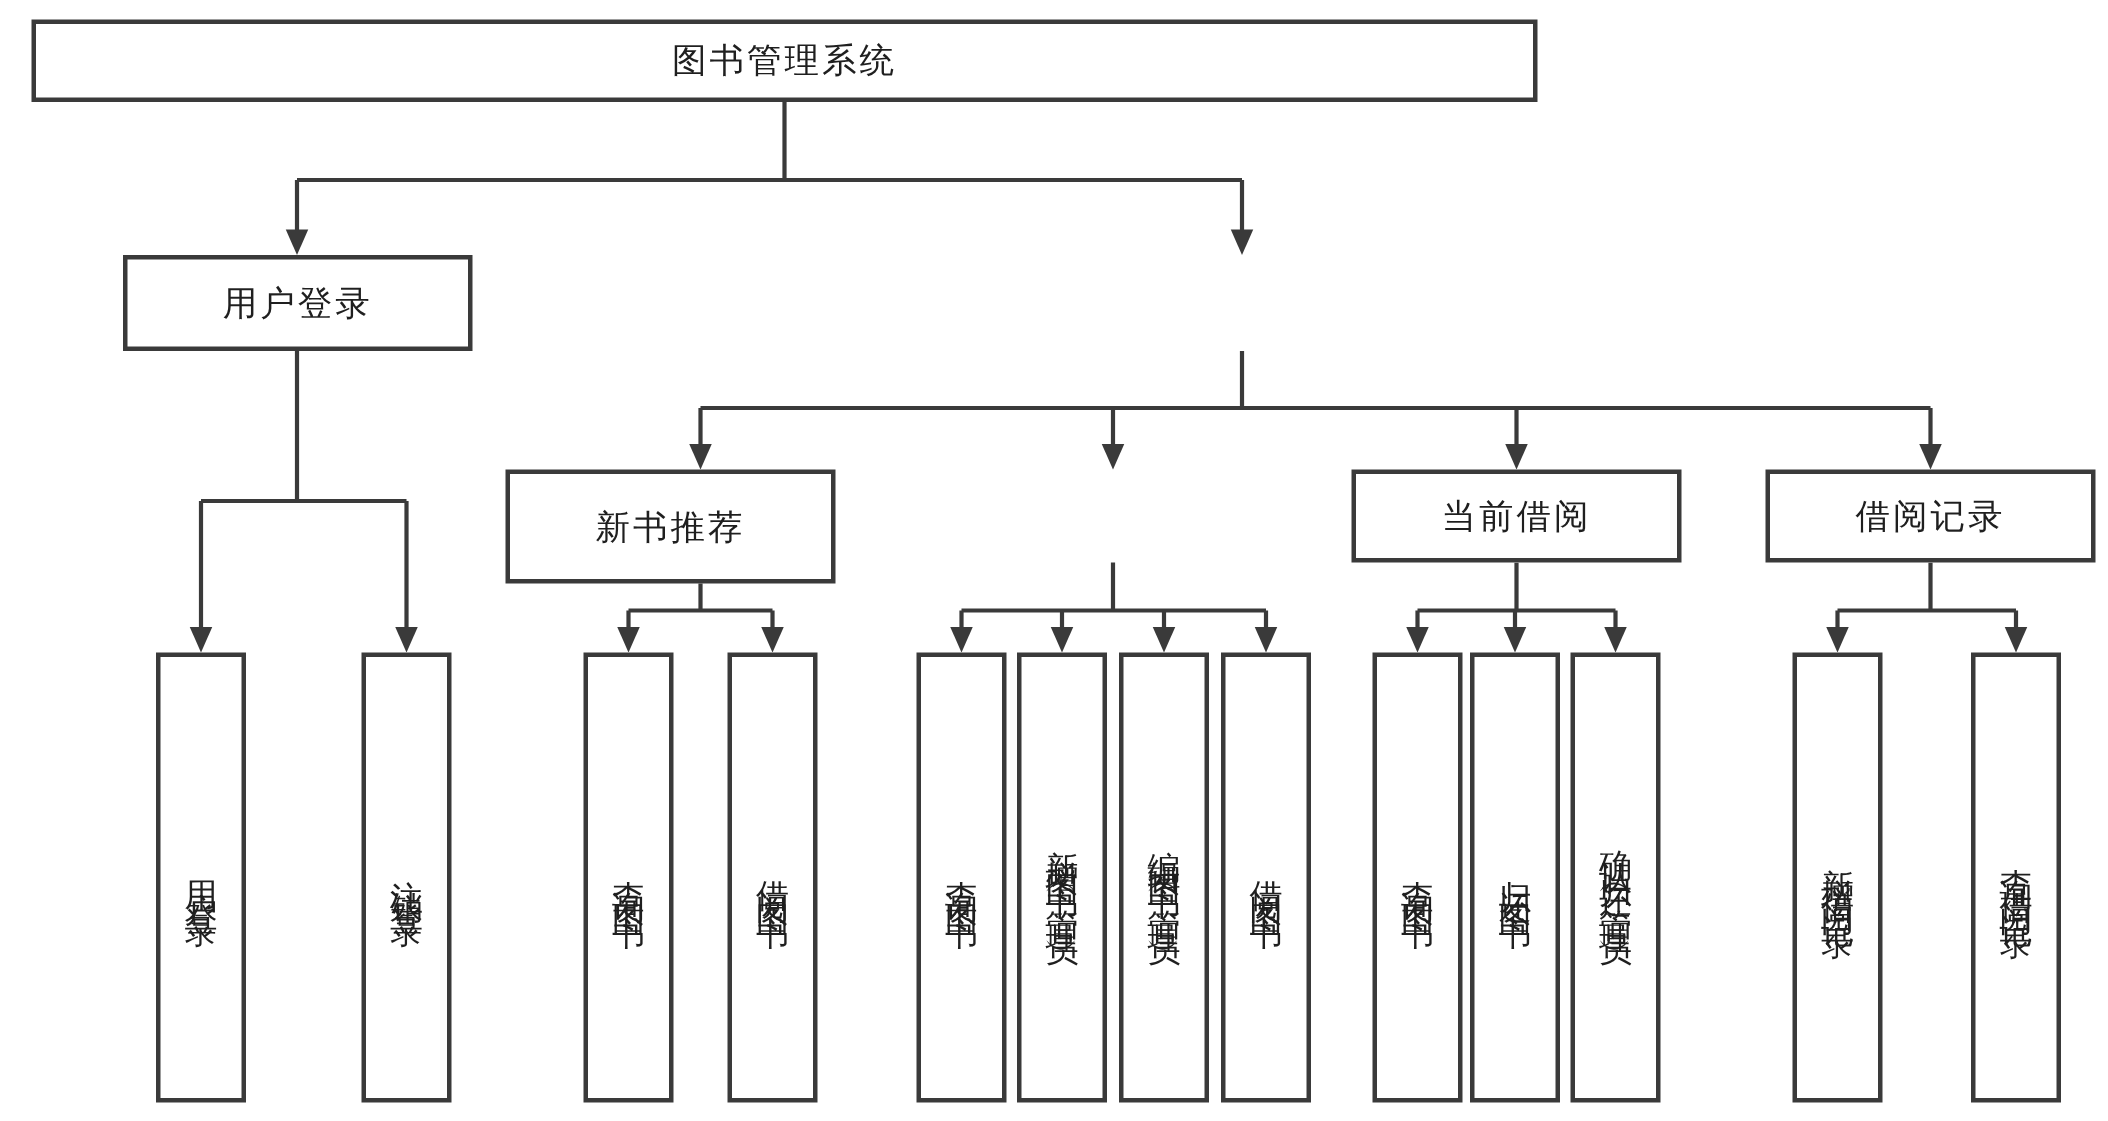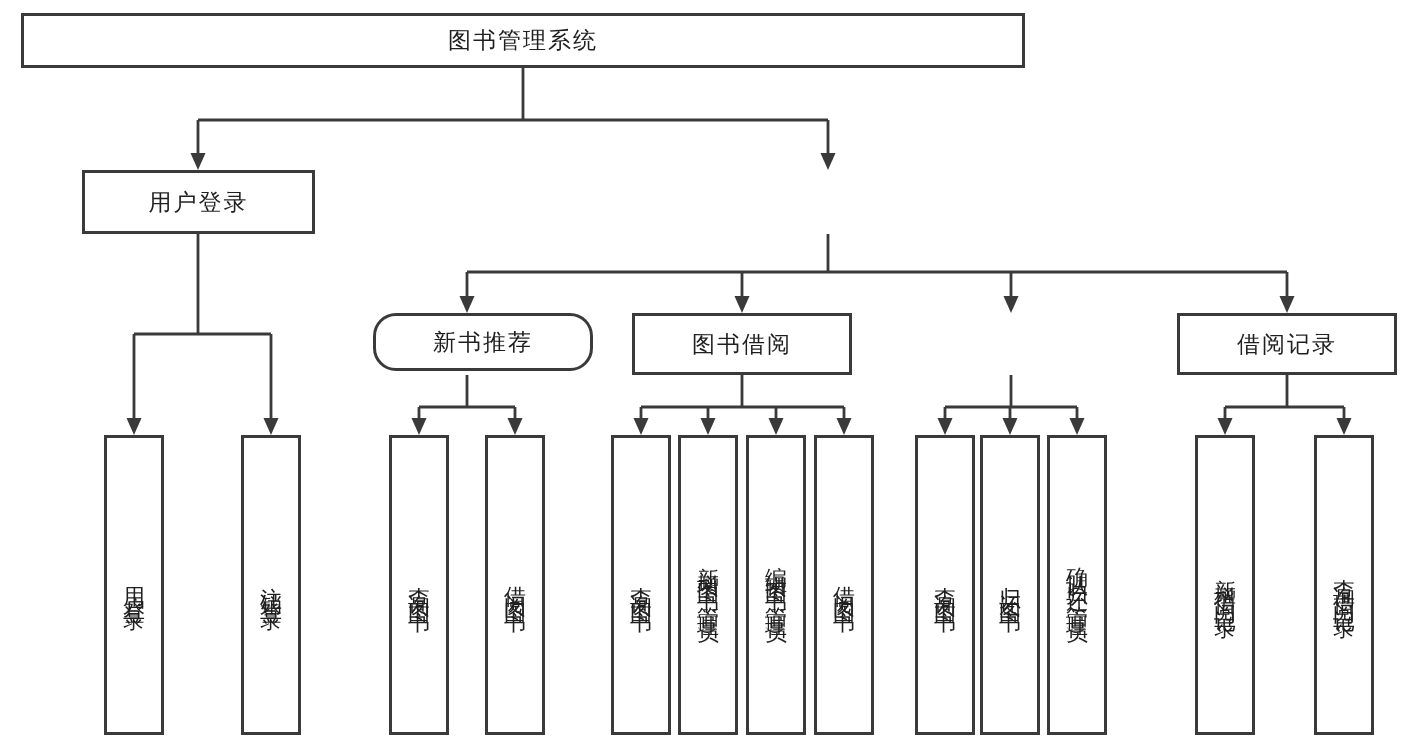--- a/index.html
+++ b/index.html
@@ -124,25 +124,25 @@
   </svg>
 
   <div class="node" style="left:21px; top:13px; width:1004px; height:55px;">
     <span class="h-label">图书管理系统</span>
   </div>
 
   <div class="node" style="left:82px; top:170px; width:233px; height:64px;">
     <span class="h-label">用户登录</span>
   </div>
 
-  <div class="node" style="left:373px; top:313px; width:220px; height:58px;border-radius:23px;">
+  <div class="node" style="left:337px; top:313px; width:220px; height:76px;">
     <span class="h-label">新书推荐</span>
   </div>
-  <div class="node" style="left:632px; top:313px; width:220px; height:62px;">
-    <span class="h-label">图书借阅</span>
+  <div class="node" style="left:901px; top:313px; width:220px; height:62px;">
+    <span class="h-label">当前借阅</span>
   </div>
   <div class="node" style="left:1177px; top:313px; width:220px; height:62px;">
     <span class="h-label">借阅记录</span>
   </div>
 
   <div class="node vertical" style="left:104px; top:435px; width:60px; height:300px;">
     <span class="v-label">用户登录</span>
   </div>
   <div class="node vertical" style="left:241px; top:435px; width:60px; height:300px;">
     <span class="v-label">注销登录</span>

